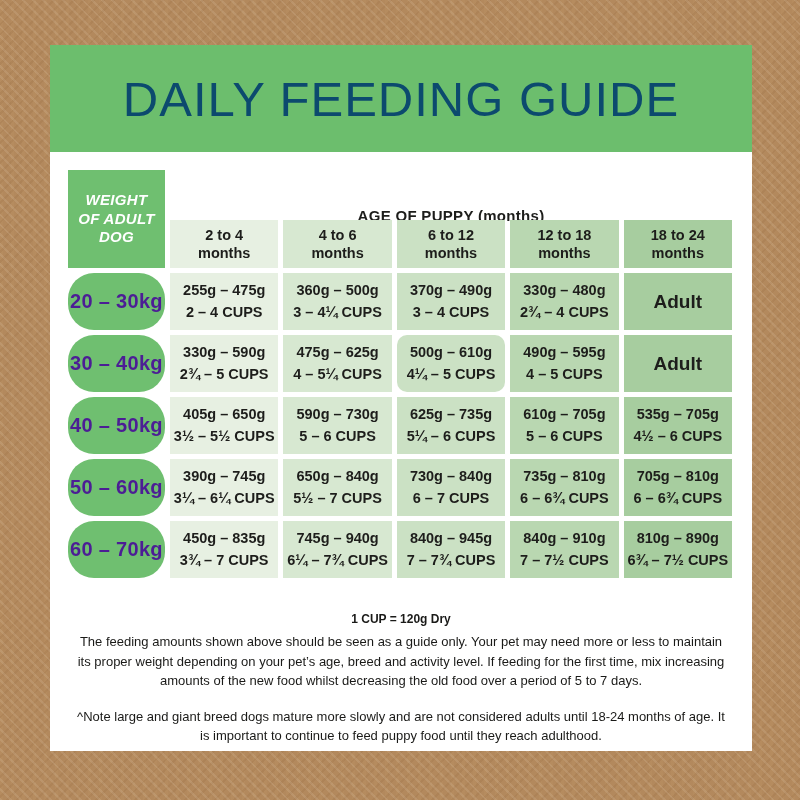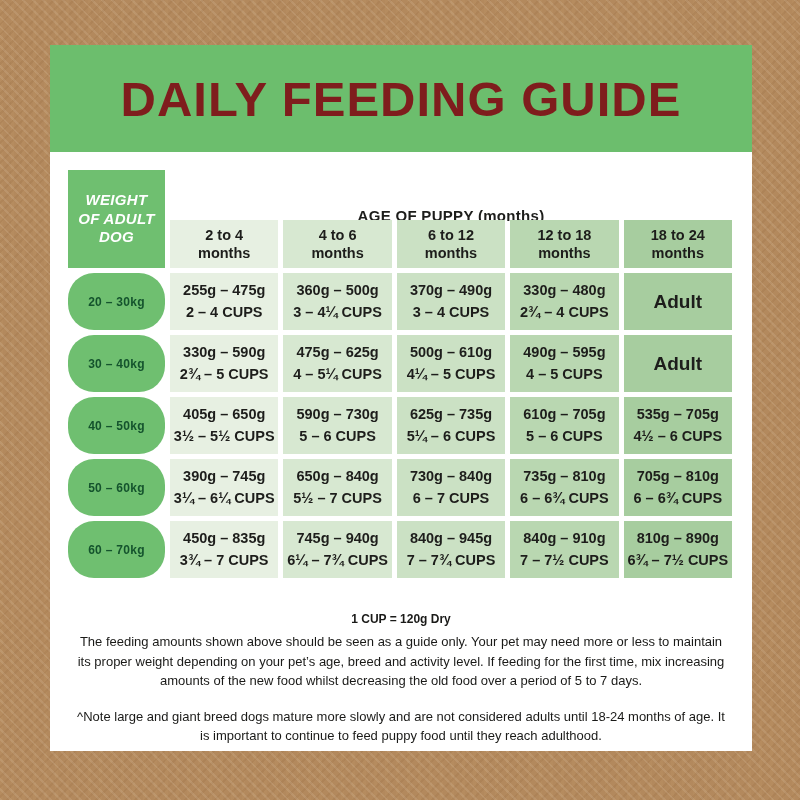--- a/index.html
+++ b/index.html
@@ -14,21 +14,21 @@
   }
   .card{
     position:absolute;left:50px;top:45px;width:702px;height:706px;
     background:#ffffff;
   }
   .banner{
     height:107px;background:#6cbe6d;
     display:flex;align-items:center;justify-content:center;
   }
   .banner h1{
-    margin:16px;color:#7f1d1d;font-size:49px;font-weight:700;
+    margin:16px;color:#0c4a6e;font-size:49px;font-weight:400;
     letter-spacing:1px;white-space:nowrap;
   }
   .table-wrap{padding:18px 20px 0 18px;}
   .grid{
     display:grid;
     grid-template-columns:97px repeat(5,1fr);
     grid-template-rows:45px 48px repeat(5,57px);
     gap:5px;
   }
   .cell{
@@ -39,21 +39,21 @@
     grid-column:1;grid-row:1 / 3;
     background:#6fbf70;color:#ffffff;font-size:15px;line-height:1.25;
     white-space:pre-line;letter-spacing:.3px;font-style:italic;
   }
   .age-bar{
     grid-column:2 / 7;grid-row:1;
     background:#e2ecdc;font-size:15px;letter-spacing:.3px;margin-top:45px;
   }
   .month{font-size:14.5px;line-height:1.25;white-space:pre-line;}
   .weight{
-    background:#6fbf70;color:#14532d;font-size:12px;letter-spacing:.3px;border-radius:26px;
+    background:#6fbf70;color:#4c1d95;font-size:20px;letter-spacing:.3px;border-radius:26px;
   }
   .data{font-size:14.5px;line-height:1.45;}
   .adult{font-size:19px;}
   .shade0{background:#e7f0e2;}
   .shade1{background:#d7e8d1;}
   .shade2{background:#cbe1c4;}
   .shade3{background:#b9d7b1;}
   .shade4{background:#a7cd9f;}
   .footer{
     margin-top:34px;padding:0 26px;text-align:center;color:#1a1a18;
@@ -107,21 +107,21 @@
         <div class="cell data shade4 adult" style="grid-area: 3 / 6;">Adult</div>
         <div class="cell weight" style="grid-area: 4 / 1;">30 – 40kg</div>
         <div class="cell data shade0" style="grid-area: 4 / 2;">
           <span>330g – 590g</span>
           <span>2¾ – 5 CUPS</span>
         </div>
         <div class="cell data shade1" style="grid-area: 4 / 3;">
           <span>475g – 625g</span>
           <span>4 – 5¼ CUPS</span>
         </div>
-        <div class="cell data shade2" style="grid-area: 4 / 4;">
+        <div class="cell data shade2" style="grid-area: 4 / 4; border-radius: 10px;">
           <span>500g – 610g</span>
           <span>4¼ – 5 CUPS</span>
         </div>
         <div class="cell data shade3" style="grid-area: 4 / 5;">
           <span>490g – 595g</span>
           <span>4 – 5 CUPS</span>
         </div>
         <div class="cell data shade4 adult" style="grid-area: 4 / 6;">Adult</div>
         <div class="cell weight" style="grid-area: 5 / 1;">40 – 50kg</div>
         <div class="cell data shade0" style="grid-area: 5 / 2;">

